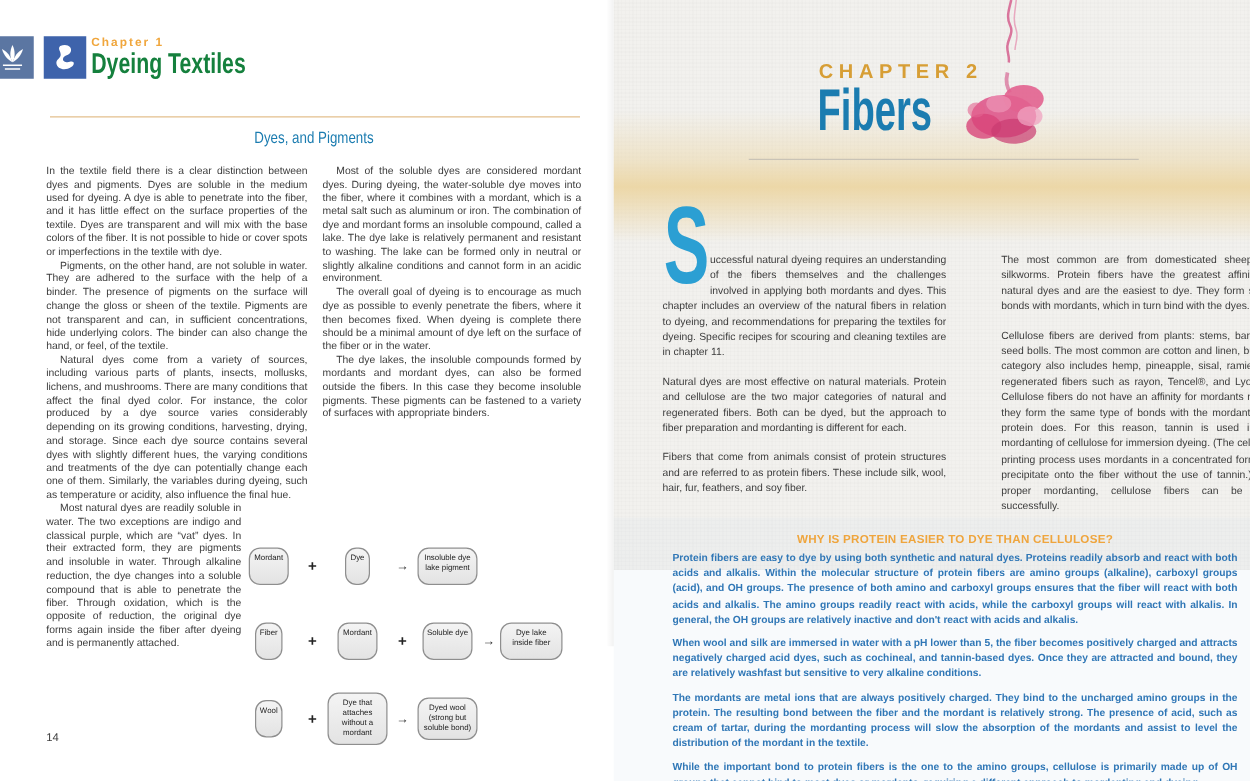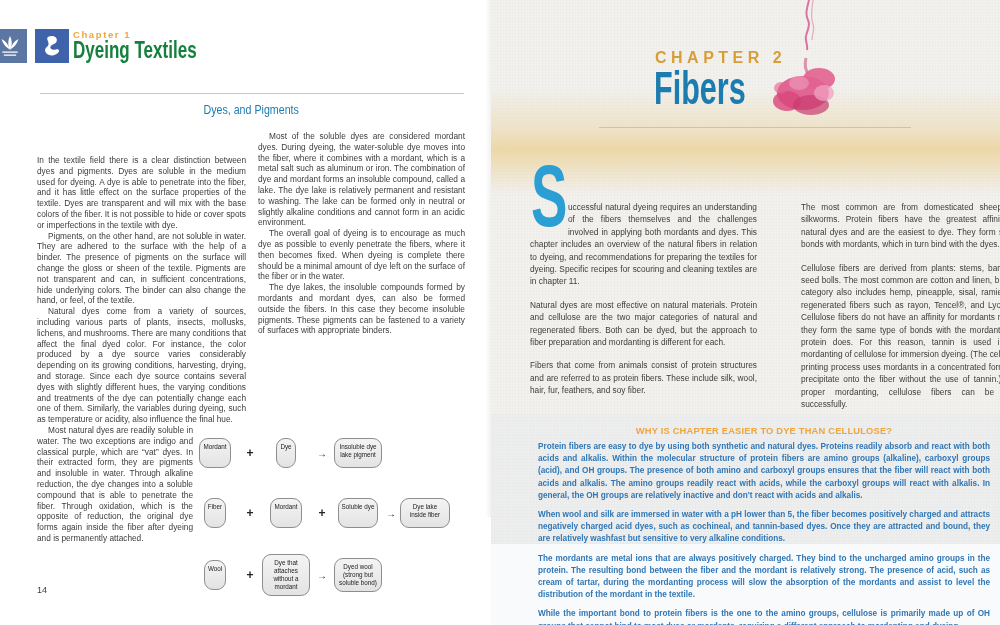--- a/index.html
+++ b/index.html
@@ -26,41 +26,41 @@
 
   .lp-rule { position:absolute; left:40px; top:93px; width:424px; height:1px; background:#e3c08d; }
 
   .lp-heading { position:absolute; left:37px; top:102px; width:428px; text-align:center;
     font-size:13px; font-weight:normal; color:#1b7cb0; white-space:nowrap; }
   .lp-heading span { display:inline-block; transform:scaleX(.82); }
 
   .lp-col { position:absolute; top:131px; font-size:8.3px; line-height:10.8px; color:#3c3c3c;
     text-align:justify; }
   .lp-col p { text-indent:11px; }
-  .lp-col p.noindent { text-indent:0;margin-top:24px; }
+  .lp-col p.noindent { text-indent:0; }
   .lp-col1 { left:37px; width:209px; }
   .lp-col2 { left:258px; width:207px; }
   .lp-col1 .narrow { width:156px; }
 
   .lp-diagram { position:absolute; left:192px; top:424px; display:grid;
     grid-template-columns:46px 24px 48px 24px 48px 18px 50px;
     grid-template-rows:58px 62px 62px; }
   .dcell { align-self:center; justify-self:center; width:100%; display:flex;
     align-items:center; justify-content:center; }
   .dbox { border:1px solid #8e8e8e; border-radius:9px;
     background:linear-gradient(180deg,#f4f4f4,#e3e3e3);
     font-size:6.3px; line-height:1.3; color:#222; text-align:center;
     padding:4px 3px; min-height:30px; }
   .dop { font-size:12px; font-weight:bold; color:#222; width:auto; }
   .darrow { font-size:10px; color:#222; width:auto; }
 
   .page-number { position:absolute; left:37px; top:585px; font-size:9px; color:#3c3c3c; }
 
   
-  .page-right { position:absolute; left:491px; top:0; width:509px; height:544px; background:#f2f1ee;
+  .page-right { position:absolute; left:491px; top:0; width:509px; height:456px; background:#f2f1ee;
     background-image:
       repeating-linear-gradient(90deg, rgba(0,0,0,0.013) 0 1px, transparent 1px 3px),
       repeating-linear-gradient(0deg, rgba(0,0,0,0.013) 0 1px, transparent 1px 3px); }
 
   .rp-band { position:absolute; left:0; top:88px; width:100%; height:106px;
     background:linear-gradient(180deg, rgba(236,216,170,0) 0%, rgba(236,216,170,.55) 38%,
       rgba(236,214,164,.95) 58%, rgba(242,241,238,0) 100%); }
 
   .rp-bottom-tint { position:absolute; left:0; top:414px; width:100%; height:211px;
     background:rgba(213,224,234,0.16); }
@@ -218,21 +218,21 @@
       <p><span class="dc-spacer"></span><span>uccessful natural dyeing requires an understanding of the fibers themselves and the challenges involved in applying both mordants and dyes. This chapter includes an overview of the natural fibers in relation to dyeing, and recommendations for preparing the textiles for dyeing. Specific recipes for scouring and cleaning textiles are in chapter 11.</span></p>
       <p>Natural dyes are most effective on natural materials. Protein and cellulose are the two major categories of natural and regenerated fibers. Both can be dyed, but the approach to fiber preparation and mordanting is different for each.</p>
       <p>Fibers that come from animals consist of protein structures and are referred to as protein fibers. These include silk, wool, hair, fur, feathers, and soy fiber.</p>
     </div>
 
     <div class="rp-col rp-col2">
       <p>The most common are from domesticated sheep and silkworms. Protein fibers have the greatest affinity for natural dyes and are the easiest to dye. They form strong bonds with mordants, which in turn bind with the dyes.</p>
       <p>Cellulose fibers are derived from plants: stems, barks, or seed bolls. The most common are cotton and linen, but this category also includes hemp, pineapple, sisal, ramie, and regenerated fibers such as rayon, Tencel®, and Lyocell®. Cellulose fibers do not have an affinity for mordants nor do they form the same type of bonds with the mordants that protein does. For this reason, tannin is used in the mordanting of cellulose for immersion dyeing. (The cellulose printing process uses mordants in a concentrated form that precipitate onto the fiber without the use of tannin.) With proper mordanting, cellulose fibers can be dyed successfully.</p>
     </div>
 
-    <div class="sb-title">WHY IS CHAPTER EASIER TO DYE THAN CELLULOSE?</div>
+    <div class="sb-title">WHY IS PROTEIN EASIER TO DYE THAN CELLULOSE?</div>
     <div class="sb-text">
       <p>Protein fibers are easy to dye by using both synthetic and natural dyes. Proteins readily absorb and react with both acids and alkalis. Within the molecular structure of protein fibers are amino groups (alkaline), carboxyl groups (acid), and OH groups. The presence of both amino and carboxyl groups ensures that the fiber will react with both acids and alkalis. The amino groups readily react with acids, while the carboxyl groups will react with alkalis. In general, the OH groups are relatively inactive and don't react with acids and alkalis.</p>
       <p>When wool and silk are immersed in water with a pH lower than 5, the fiber becomes positively charged and attracts negatively charged acid dyes, such as cochineal, and tannin-based dyes. Once they are attracted and bound, they are relatively washfast but sensitive to very alkaline conditions.</p>
       <p>The mordants are metal ions that are always positively charged. They bind to the uncharged amino groups in the protein. The resulting bond between the fiber and the mordant is relatively strong. The presence of acid, such as cream of tartar, during the mordanting process will slow the absorption of the mordants and assist to level the distribution of the mordant in the textile.</p>
       <p>While the important bond to protein fibers is the one to the amino groups, cellulose is primarily made up of OH groups that cannot bind to most dyes or mordants, requiring a different approach to mordanting and dyeing.</p>
     </div>
   </div>
 
 </div>
 

